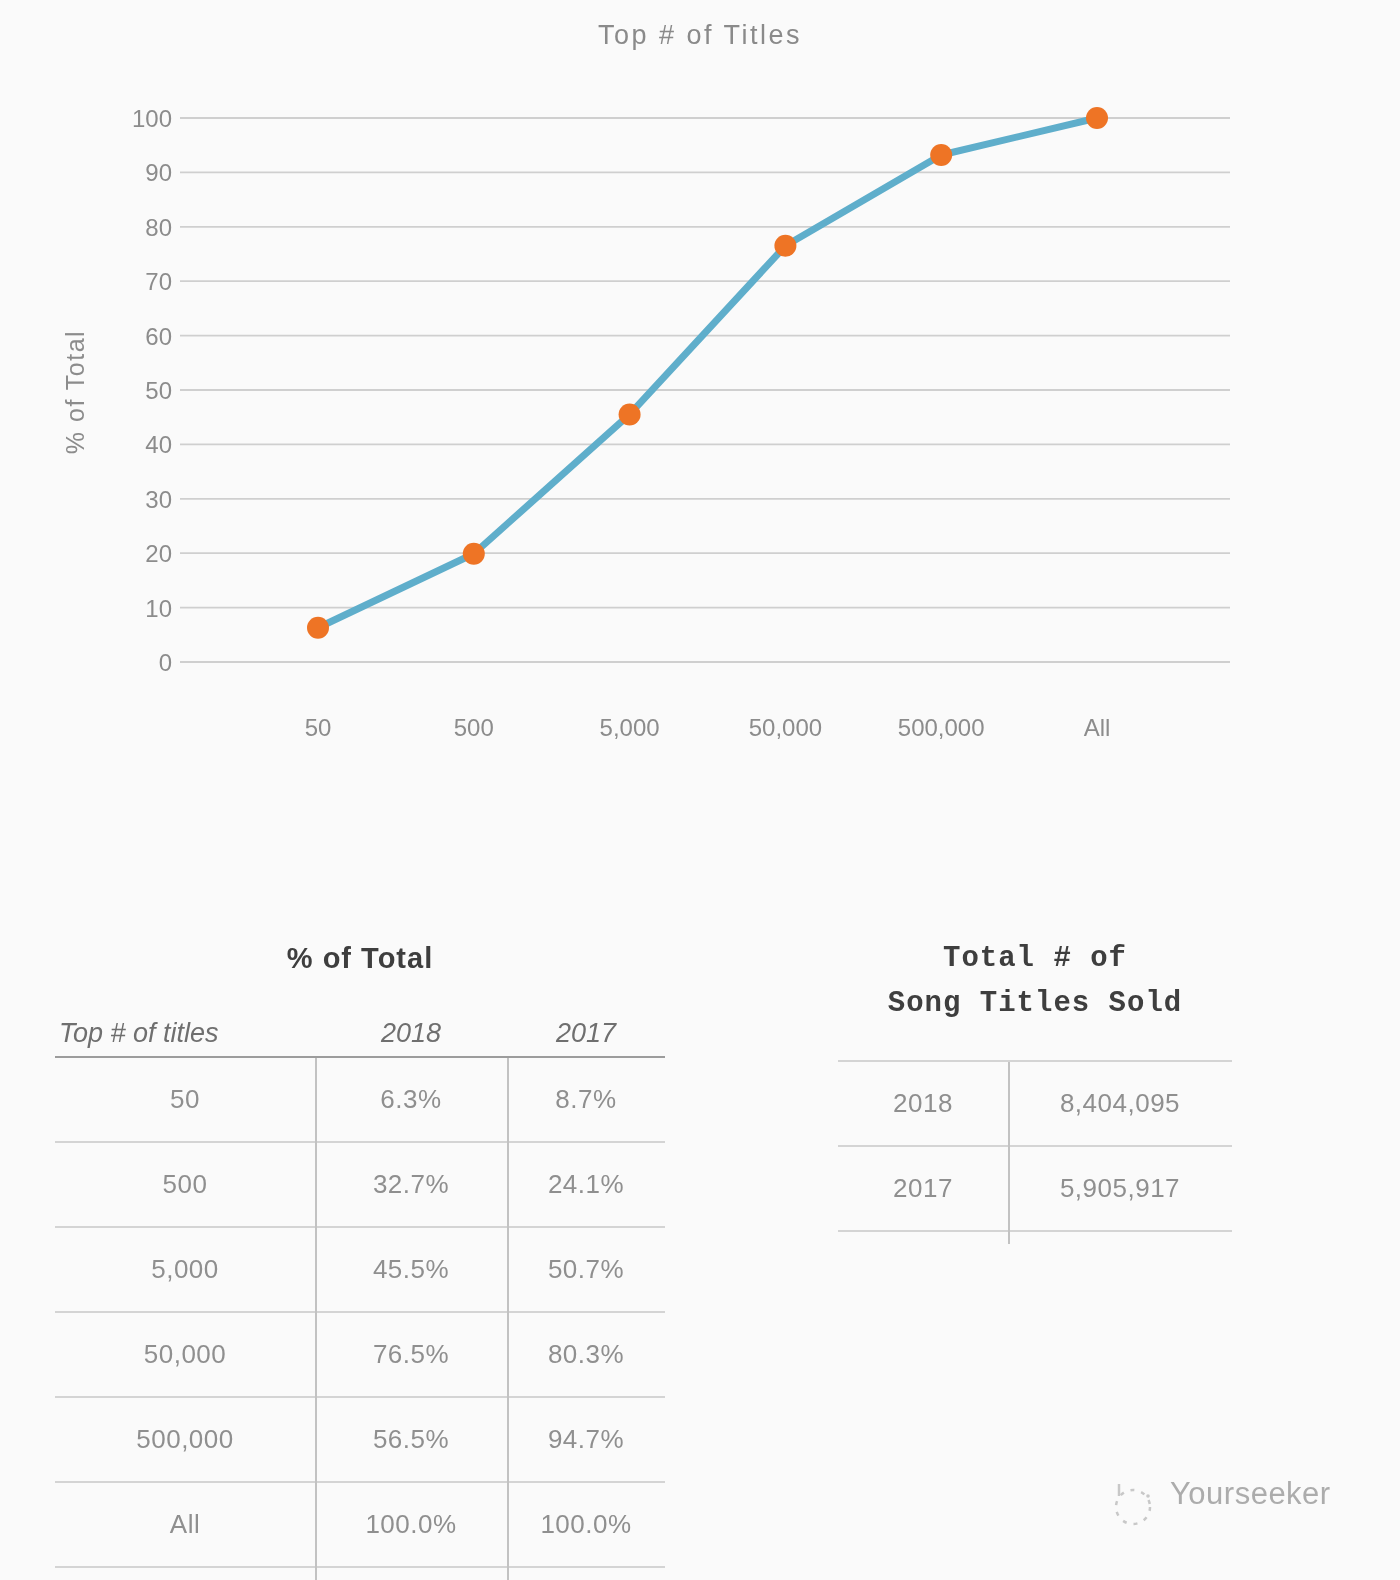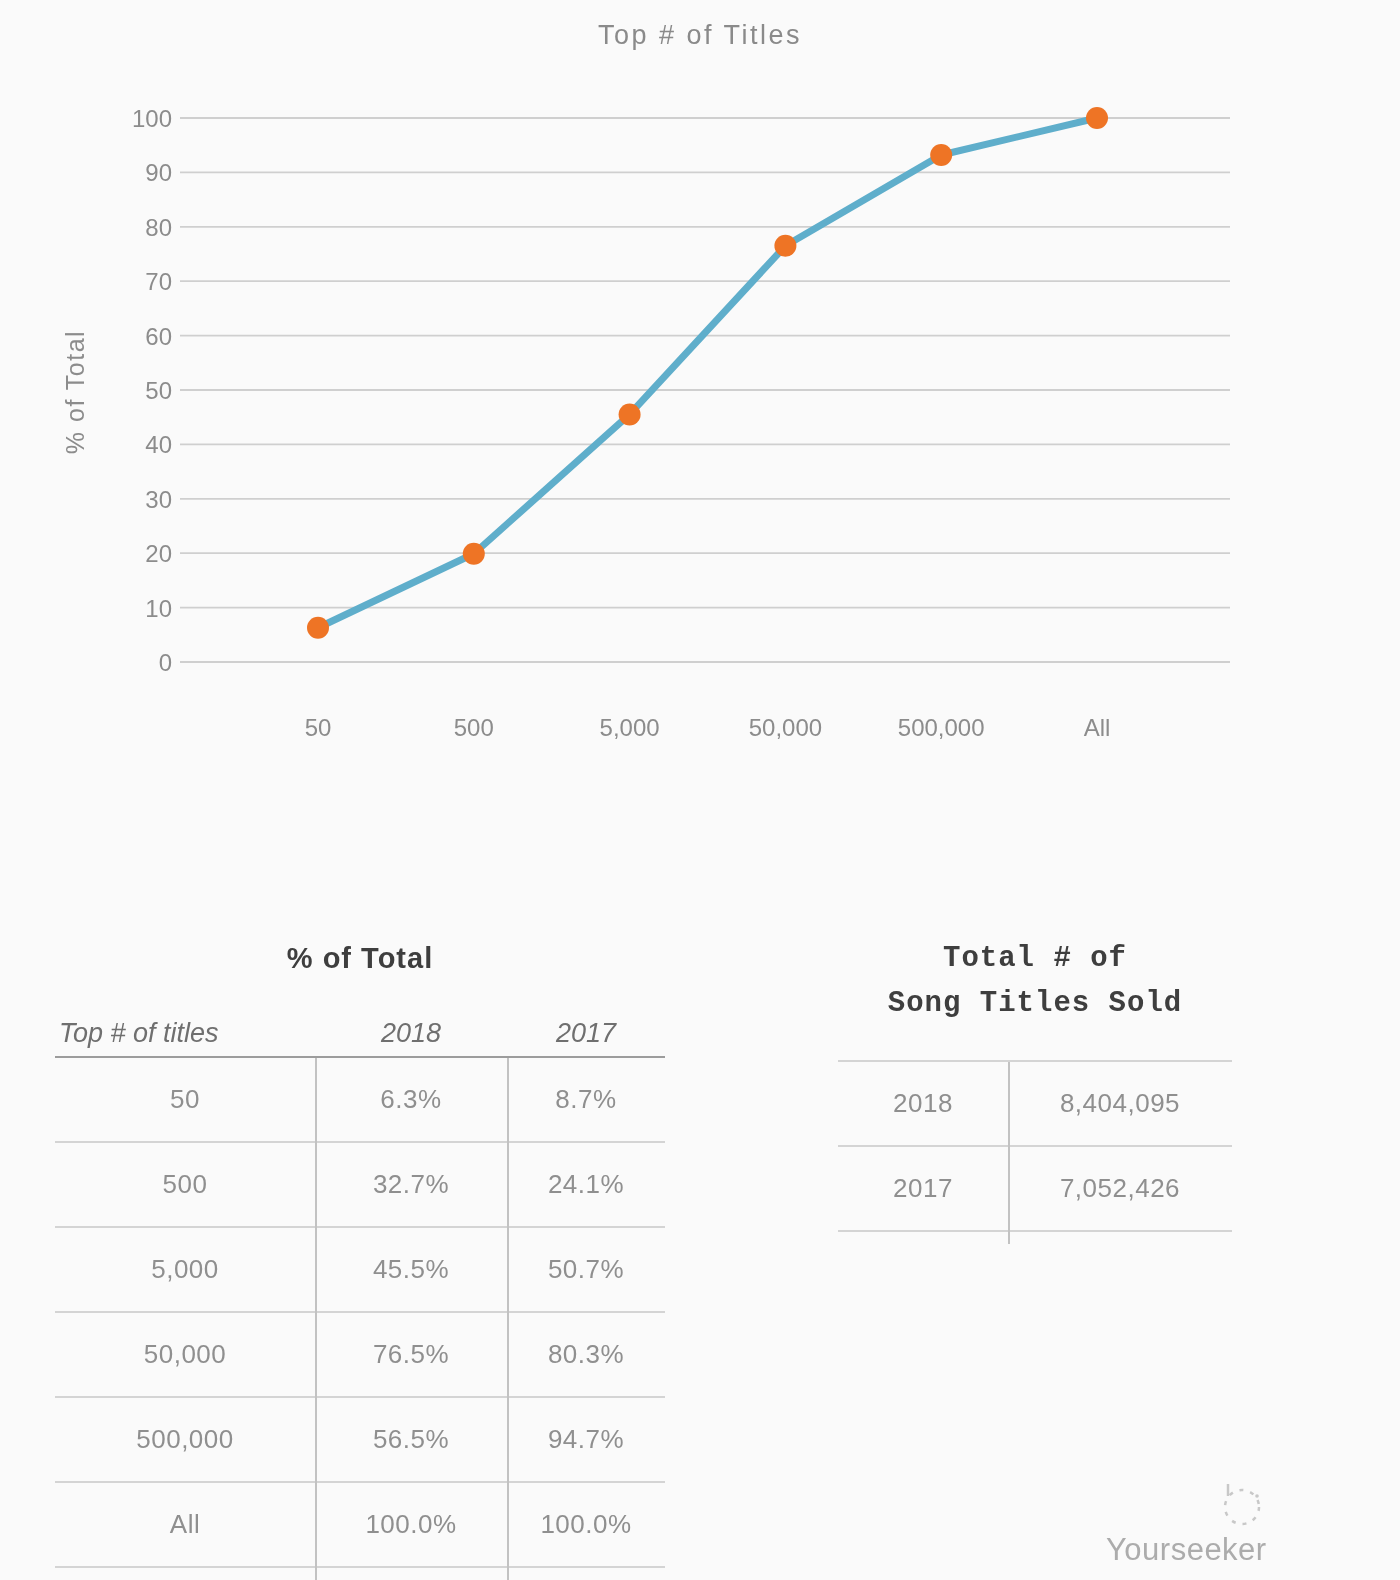--- a/index.html
+++ b/index.html
@@ -36,21 +36,21 @@
 
   
   #totals-table{position:absolute;left:838px;top:1060px;width:394px;border-top:2px solid #D4D4D4;}
   .tt-row{display:flex;height:85px;align-items:center;border-bottom:2px solid #D4D4D4;
     box-sizing:border-box;font-size:26px;color:#8F8F8F;letter-spacing:0.5px;}
   .tt-c1{width:170px;text-align:center;}
   .tt-c2{width:224px;text-align:center;}
   #tt-v{left:170px;top:0;height:182px;}
 
   
-  #watermark{position:absolute;left:1106px;top:1476px;display:flex;align-items:flex-end;gap:0;flex-direction:column;}
+  #watermark{position:absolute;left:1106px;top:1476px;display:flex;align-items:flex-start;gap:12px;}
   .wm-text{font-size:31px;color:#ACACAC;letter-spacing:0.5px;}
 </style>
 </head>
 <body>
 
 <div id="page">
 
   <div class="chart-title">Top # of Titles</div>
   <div class="y-axis-label">% of Total</div>
   <svg id="chart-svg" width="1400" height="770">
@@ -141,21 +141,21 @@
   </div>
 
   <div id="totals-table">
     <div id="tt-body">
         <div class="tt-row">
           <div class="tt-c1">2018</div>
           <div class="tt-c2">8,404,095</div>
         </div>
         <div class="tt-row">
           <div class="tt-c1">2017</div>
-          <div class="tt-c2">7,052,426</div>
+          <div class="tt-c2">5,905,917</div>
         </div>
       </div>
     <div class="vline" id="tt-v"></div>
   </div>
 
   <div id="watermark">
     <svg width="52" height="56">
       <circle cx="27" cy="31" r="17" fill="none" stroke="#C8C8C8" stroke-width="2.5" stroke-dasharray="4 7"></circle>
       <line x1="13" y1="8" x2="13" y2="20" stroke="#C8C8C8" stroke-width="2.5"></line>
       <circle cx="42" cy="20" r="1.8" fill="#C8C8C8"></circle>

